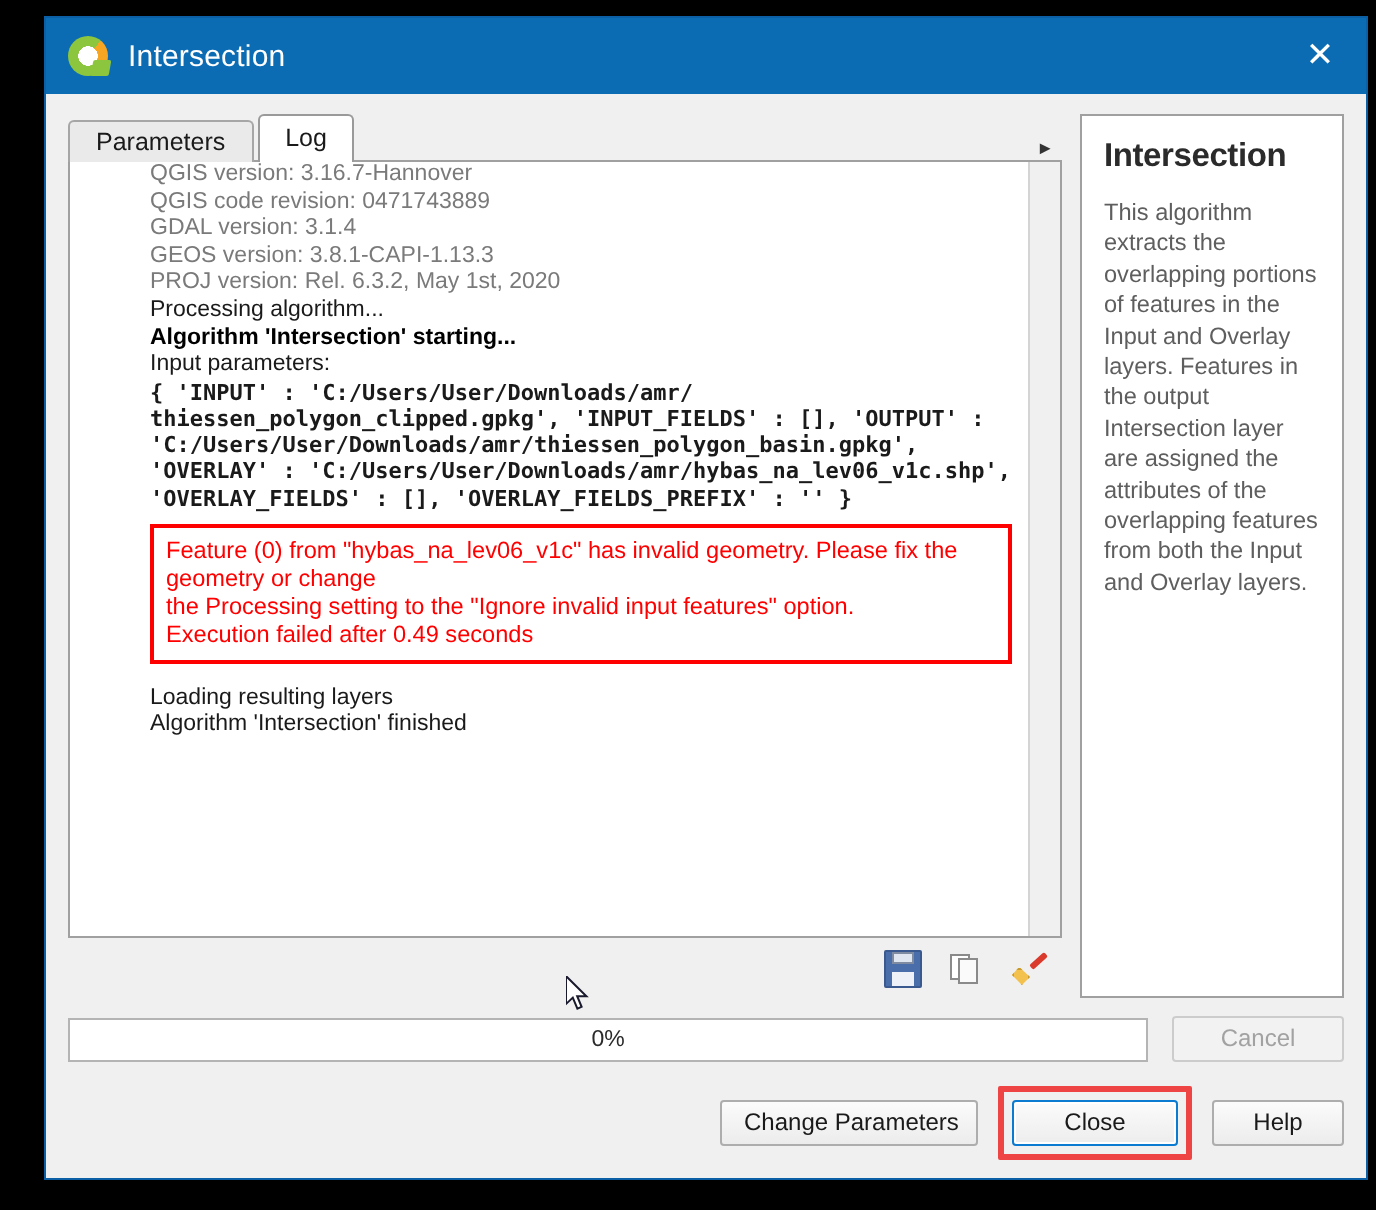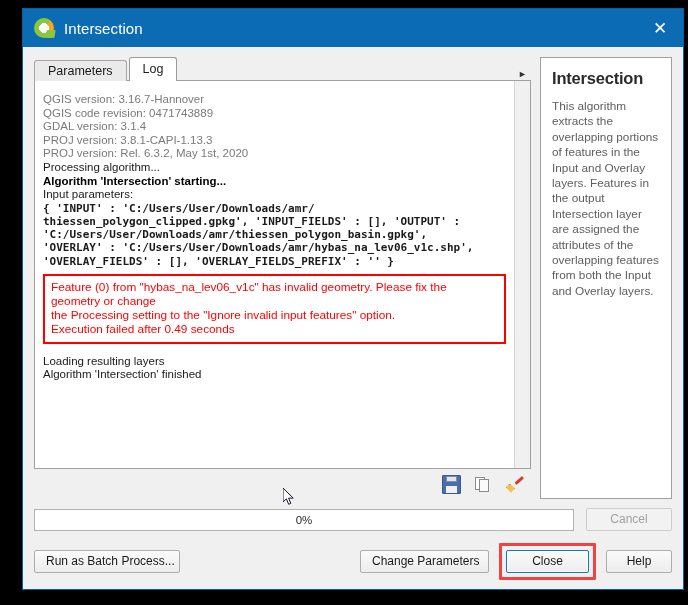--- a/index.html
+++ b/index.html
@@ -140,23 +140,24 @@
     background: #ffffff;
     border: 1px solid #a0a0a0;
     margin-top: -1px;
     position: relative;
     overflow: hidden;
     display: flex;
     min-height: 0;
   }
   .log-scroll {
     flex: 1 1 auto;
-    padding: 12px 6px 4px 8px;
+    padding: 0 6px 4px 8px;
     overflow: hidden;
     min-width: 0;
+    margin-left: 32px;
   }
   .log-line {
     font-size: 11.5px;
     line-height: 13.6px;
     color: #7a7a7a;
     white-space: pre;
   }
   .log-line.dark { color: #1a1a1a; }
   .log-line.bold { color: #000000; font-weight: bold; }
   .log-line.mono {
@@ -362,21 +363,21 @@
             <div class="tab">Parameters</div>
             <div class="tab active">Log</div>
             <div class="expander">►</div>
           </div>
 
           <div class="logbox">
             <div class="log-scroll">
               <div class="log-line">QGIS version: 3.16.7-Hannover</div>
               <div class="log-line">QGIS code revision: 0471743889</div>
               <div class="log-line">GDAL version: 3.1.4</div>
-              <div class="log-line">PROJ version: 3.8.1-CAPI-1.13.3</div>
+              <div class="log-line">GEOS version: 3.8.1-CAPI-1.13.3</div>
               <div class="log-line">PROJ version: Rel. 6.3.2, May 1st, 2020</div>
               <div class="log-line dark">Processing algorithm...</div>
               <div class="log-line bold">Algorithm 'Intersection' starting...</div>
               <div class="log-line dark">Input parameters:</div>
               <div class="log-line mono">{ 'INPUT' : 'C:/Users/User/Downloads/amr/</div>
               <div class="log-line mono">thiessen_polygon_clipped.gpkg', 'INPUT_FIELDS' : [], 'OUTPUT' :</div>
               <div class="log-line mono">'C:/Users/User/Downloads/amr/thiessen_polygon_basin.gpkg',</div>
               <div class="log-line mono">'OVERLAY' : 'C:/Users/User/Downloads/amr/hybas_na_lev06_v1c.shp',</div>
               <div class="log-line mono">'OVERLAY_FIELDS' : [], 'OVERLAY_FIELDS_PREFIX' : '' }</div>
 
@@ -409,21 +410,20 @@
       </div>
 
       <div class="progress-row">
         <div class="progress">
           <span>0%</span>
         </div>
         <div class="btn disabled btn-cancel">Cancel</div>
       </div>
 
       <div class="bottom-row">
-        <div class="btn btn-batch">Run as Batch Process...</div>
         <div class="grow"></div>
         <div class="btn btn-change">Change Parameters</div>
         <div class="close-wrap">
           <div class="btn btn-close">Close</div>
         </div>
         <div class="btn btn-help">Help</div>
       </div>
     </div>
   </div>
 

